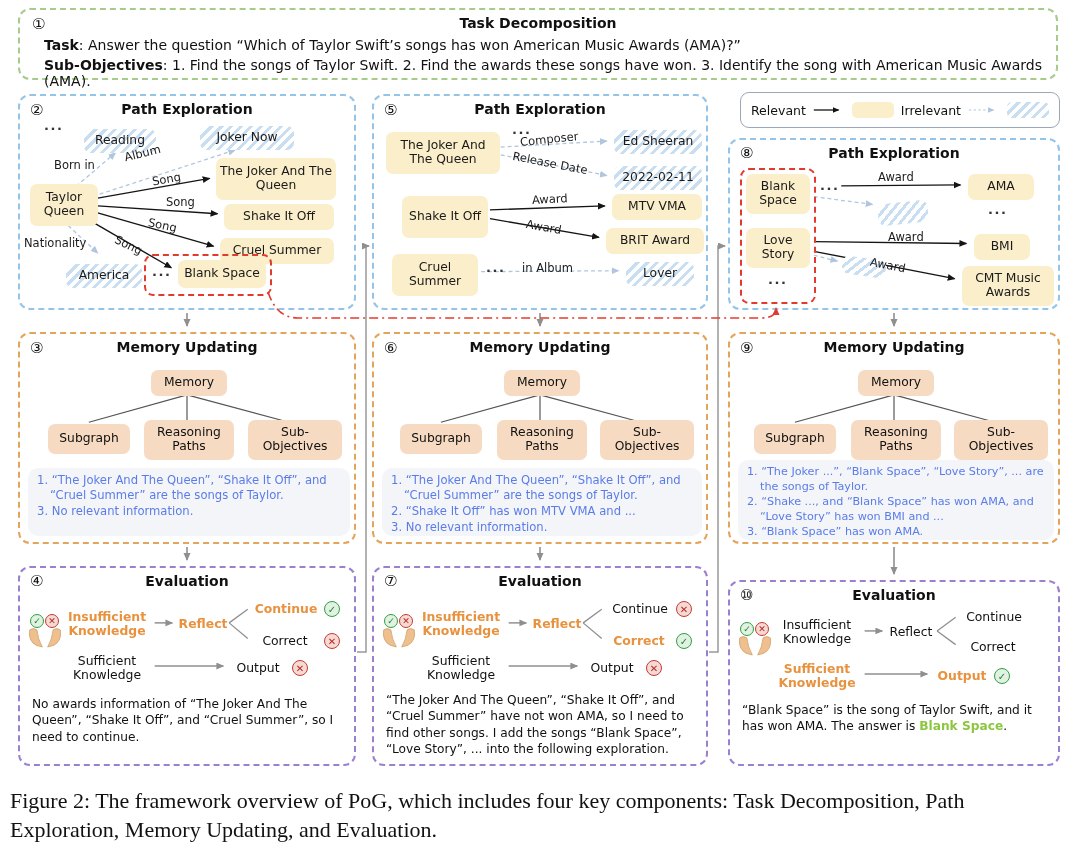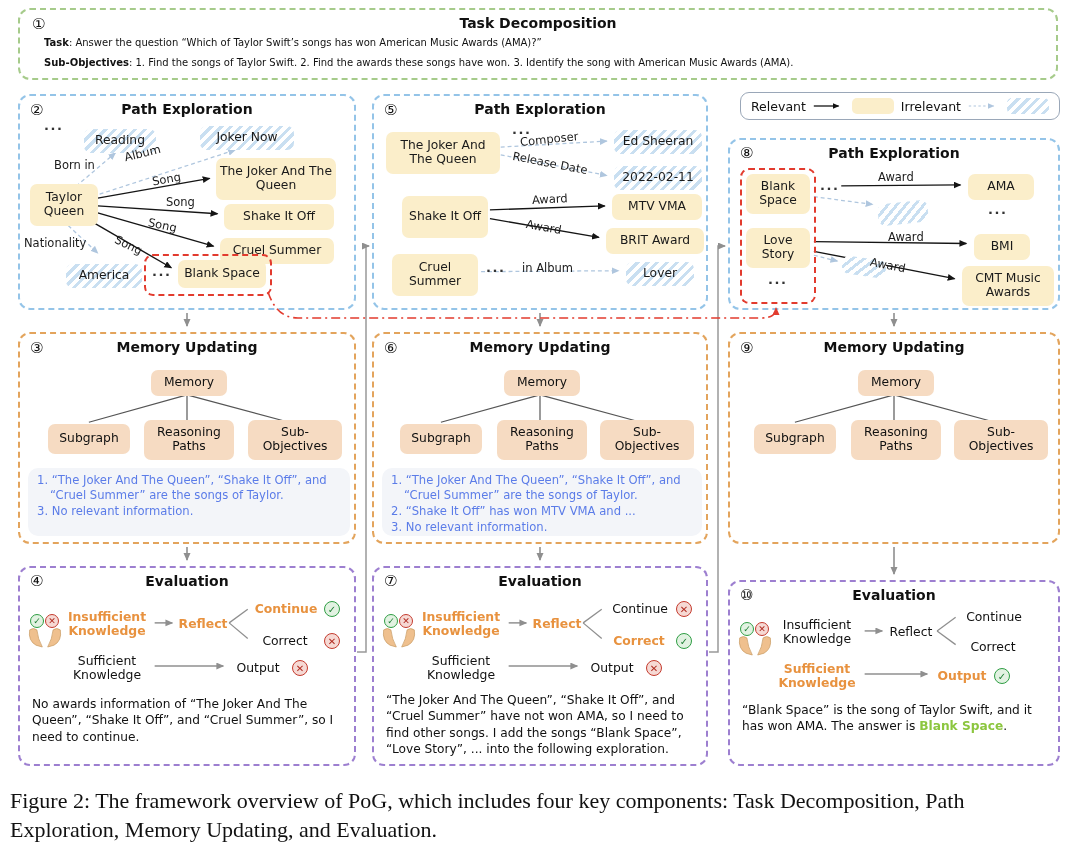--- a/index.html
+++ b/index.html
@@ -13,21 +13,21 @@
   .circ{position:absolute;font-size:15px;color:#111;}
   .title{position:absolute;top:5px;left:0;right:0;text-align:center;font-weight:bold;font-size:14px;}
   .svglayer{position:absolute;left:0;top:0;width:100%;height:100%;}
   .node{position:absolute;display:flex;align-items:center;justify-content:center;text-align:center;
         font-size:12.3px;line-height:1.12;border-radius:7px;box-sizing:border-box;padding:2px 4px;color:#1a1a1a;}
   .yellow{background:#FBEECA;}
   .hatch{background:repeating-linear-gradient(135deg,#C9DFF1 0 3px,#ffffff 3px 7px);}
   .redbox{position:absolute;border:2px dashed #E23B2E;border-radius:9px;box-sizing:border-box;}
   .elabel{position:absolute;font-size:11.5px;color:#1a1a1a;white-space:nowrap;}
   .dots{position:absolute;font-size:13px;font-weight:bold;letter-spacing:1.5px;color:#333;}
-  .tline{position:absolute;left:24px;right:14px;font-size:10px;}
+  .tline{position:absolute;left:24px;right:14px;font-size:14px;}
   .blabel{font-weight:bold;}
   .legend{position:absolute;display:flex;align-items:center;gap:7px;border:1.5px solid #9AA7B8;
           border-radius:9px;box-sizing:border-box;padding:0 10px;background:#fff;font-size:12.5px;}
   .sw{width:42px;height:16px;border-radius:5px;flex:0 0 auto;}
   .memnode{position:absolute;background:#F6DBC2;border-radius:7px;display:flex;align-items:center;justify-content:center;
            text-align:center;font-size:12.3px;line-height:1.12;padding:0 4px;box-sizing:border-box;}
   .bubble{position:absolute;background:#F3F5F9;border-radius:10px;color:#5B7CE8;
           font-size:11.6px;line-height:1.3;padding:5px 9px;box-sizing:border-box;}
   .bline{padding-left:13px;text-indent:-13px;margin-bottom:1px;}
   .evl{position:absolute;font-size:12.4px;line-height:1.15;text-align:center;color:#111;}
@@ -50,21 +50,21 @@
     <span class="circ" style="left:12px;top:5px;">①</span>
     <div class="title">Task Decomposition</div>
     <div class="tline" style="top:27px;">
       <span class="blabel">Task</span><span>: Answer the question “Which of Taylor Swift’s songs has won American Music Awards (AMA)?”</span>
     </div>
     <div class="tline" style="top:47px;">
       <span class="blabel">Sub-Objectives</span><span>: 1. Find the songs of Taylor Swift. 2. Find the awards these songs have won. 3. Identify the song with American Music Awards (AMA).</span>
     </div>
   </div>
 
-  <div class="legend" style="left:740px;top:92px;width:320px;height:28px;">
+  <div class="legend" style="left:740px;top:92px;width:320px;height:36px;">
     <span>Relevant</span>
     <svg width="40" height="12" viewBox="0 0 40 12">
       <defs>
           <marker id="lgb" markerWidth="9" markerHeight="9" refX="7" refY="3.5" orient="auto" markerUnits="userSpaceOnUse">
             <path d="M0,0 L8,3.5 L0,7 Z" fill="#111"></path>
           </marker>
         </defs>
       <line x1="1" y1="6" x2="32" y2="6" stroke="#111" stroke-width="1.6" marker-end="url(#lgb)"></line>
     </svg>
     <span class="sw yellow"></span>
@@ -225,20 +225,25 @@
   <div class="box b-mem" style="left:728px;top:332px;width:332px;height:212px;">
     <svg class="svglayer" viewBox="0 0 332 212">
       <path d="M166 62 L65 90 M166 62 L166 90 M166 62 L269 90" stroke="#555" stroke-width="1.2" fill="none"></path>
     </svg>
     <span class="circ" style="left:10px;top:5px;">⑨</span>
     <div class="title">Memory Updating</div>
     <div class="memnode" style="left:128px;top:36px;width:76px;height:26px;">Memory</div>
     <div class="memnode" style="left:24px;top:90px;width:82px;height:30px;">Subgraph</div>
     <div class="memnode" style="left:121px;top:86px;width:90px;height:40px;">Reasoning Paths</div>
     <div class="memnode" style="left:224px;top:86px;width:94px;height:40px;">Sub-Objectives</div>
+    <div class="bubble" style="left:8px;top:126px;width:316px;height:80px;font-size:11.2px;">
+      <div class="bline">1. “The Joker ...”, “Blank Space”, “Love Story”, ... are the songs of Taylor.</div>
+      <div class="bline">2. “Shake ..., and “Blank Space” has won AMA, and “Love Story” has won BMI and ...</div>
+      <div class="bline">3. “Blank Space” has won AMA.</div>
+    </div>
   </div>
 
   <div class="box b-eval" style="left:18px;top:566px;width:338px;height:200px;">
     <svg class="svglayer" viewBox="0 0 338 200">
       <defs>
           <marker id="e1g" markerWidth="9" markerHeight="9" refX="7" refY="3.5" orient="auto" markerUnits="userSpaceOnUse">
             <path d="M0,0 L8,3.5 L0,7 Z" fill="#8f8f8f"></path>
           </marker>
         </defs>
       <path d="M136 56 L154 56" stroke="#8f8f8f" stroke-width="1.5" fill="none" marker-end="url(#e1g)"></path>

